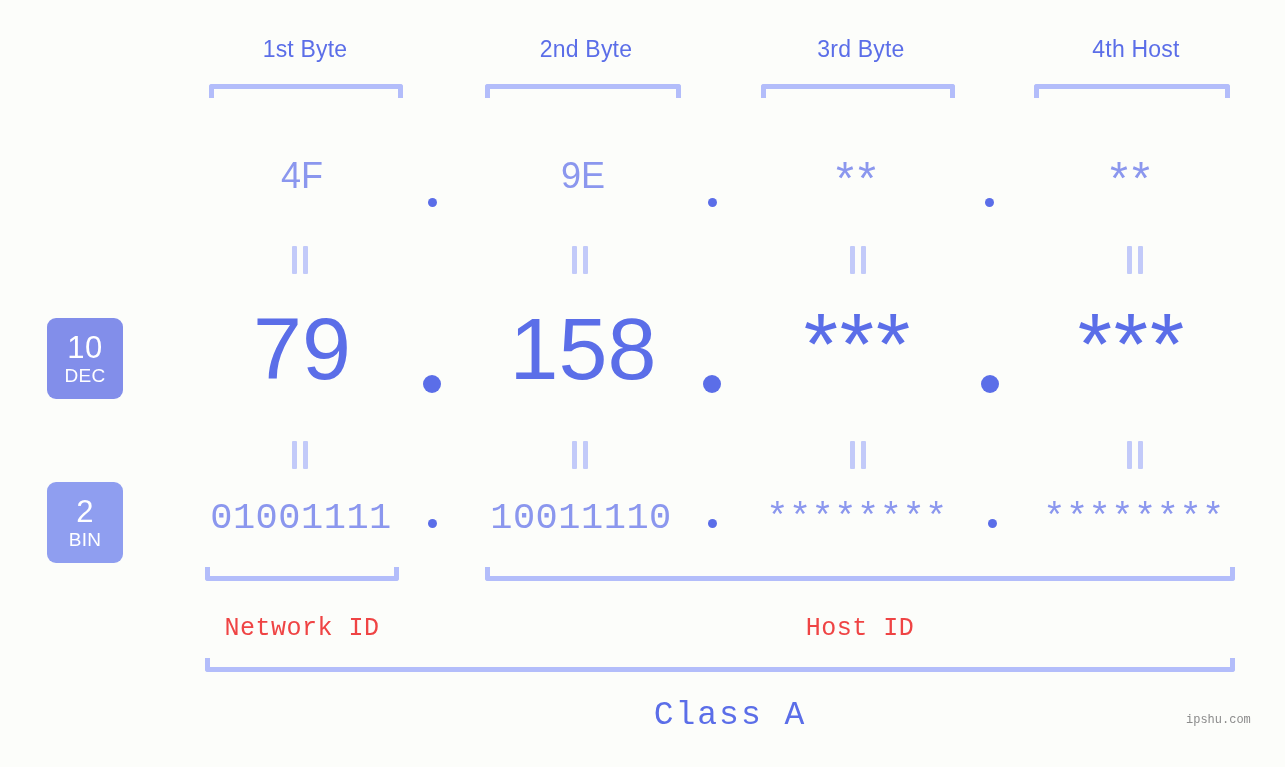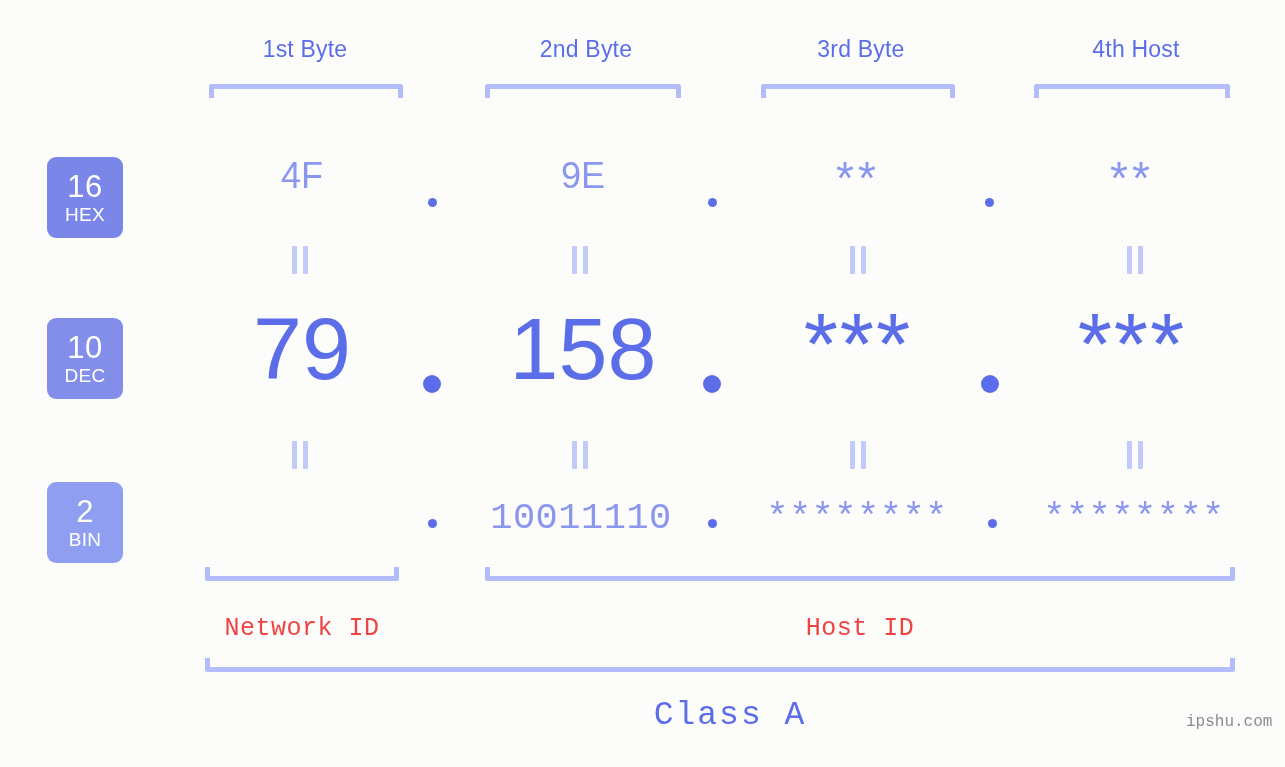--- a/index.html
+++ b/index.html
@@ -164,21 +164,21 @@
     text-align: center;
     color: #5b6ee8;
     font-size: 33px;
     font-family: "Liberation Mono", monospace;
     white-space: nowrap;
     letter-spacing: 2px;
   }
   .watermark {
     position: absolute;
     color: #8b8b8b;
-    font-size: 16px;
+    font-size: 12px;
     font-family: "Liberation Mono", monospace;
     white-space: nowrap;
   }
 </style>
 </head>
 <body>
 
 <div id="canvas">
 
   <div class="byte-header-label" style="left:205px; top:36px; width:200px;">1st Byte</div>
@@ -186,24 +186,20 @@
 
   <div class="byte-header-label" style="left:486px; top:36px; width:200px;">2nd Byte</div>
   <div class="bracket-down" style="left:485px; top:84px; width:196px;"></div>
 
   <div class="byte-header-label" style="left:761px; top:36px; width:200px;">3rd Byte</div>
   <div class="bracket-down" style="left:761px; top:84px; width:194px;"></div>
 
   <div class="byte-header-label" style="left:1036px; top:36px; width:200px;">4th Host</div>
   <div class="bracket-down" style="left:1034px; top:84px; width:196px;"></div>
 
-  <div class="radix-badge" style="left:47px; top:157px; background:#7b87e8;">
-    <div class="radix-num">16</div>
-    <div class="radix-name">HEX</div>
-  </div>
 
   <div class="radix-badge" style="left:47px; top:318px; background:#828eea;">
     <div class="radix-num">10</div>
     <div class="radix-name">DEC</div>
   </div>
 
   <div class="radix-badge" style="left:47px; top:482px; background:#8f9ef0;">
     <div class="radix-num">2</div>
     <div class="radix-name">BIN</div>
   </div>
@@ -257,20 +253,21 @@
   </div>
   <div class="eq-mark" style="left:850px; top:441px;">
     <span class="b1"></span>
       <span class="b2"></span>
   </div>
   <div class="eq-mark" style="left:1127px; top:441px;">
     <span class="b1"></span>
       <span class="b2"></span>
   </div>
 
+  <div class="cell bin-val" style="left:203px; top:500px; width:196px;">01001111</div>
   <div class="dot dot-bin" style="left:428px; top:519px;"></div>
 
   <div class="cell bin-val" style="left:483px; top:500px; width:196px;">10011110</div>
   <div class="dot dot-bin" style="left:708px; top:519px;"></div>
 
   <div class="cell bin-val" style="left:759px; top:500px; width:196px;">********</div>
   <div class="dot dot-bin" style="left:988px; top:519px;"></div>
 
   <div class="cell bin-val" style="left:1036px; top:500px; width:196px;">********</div>
 

